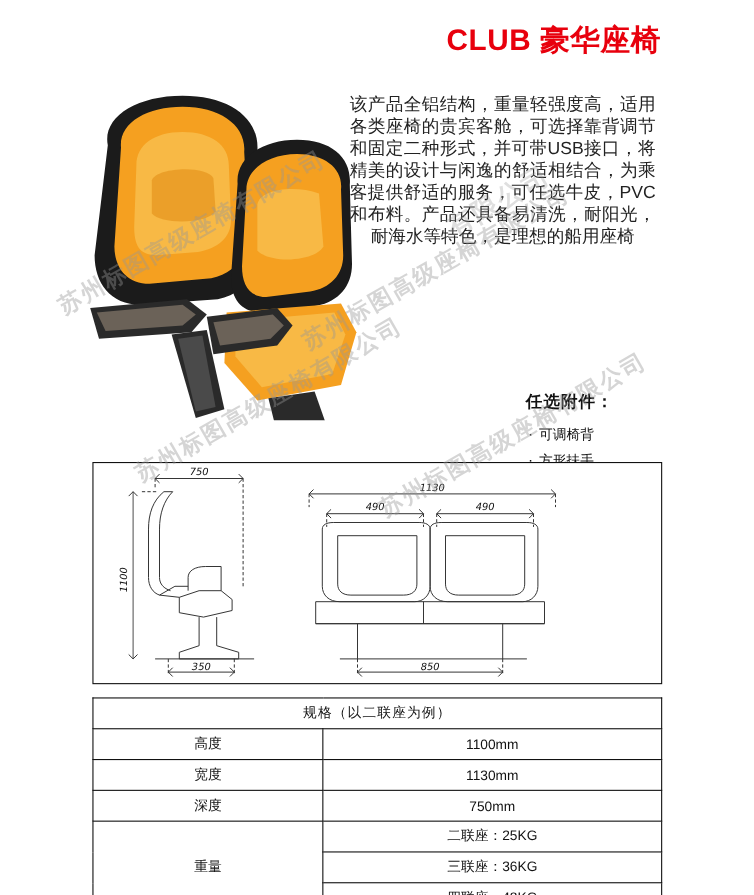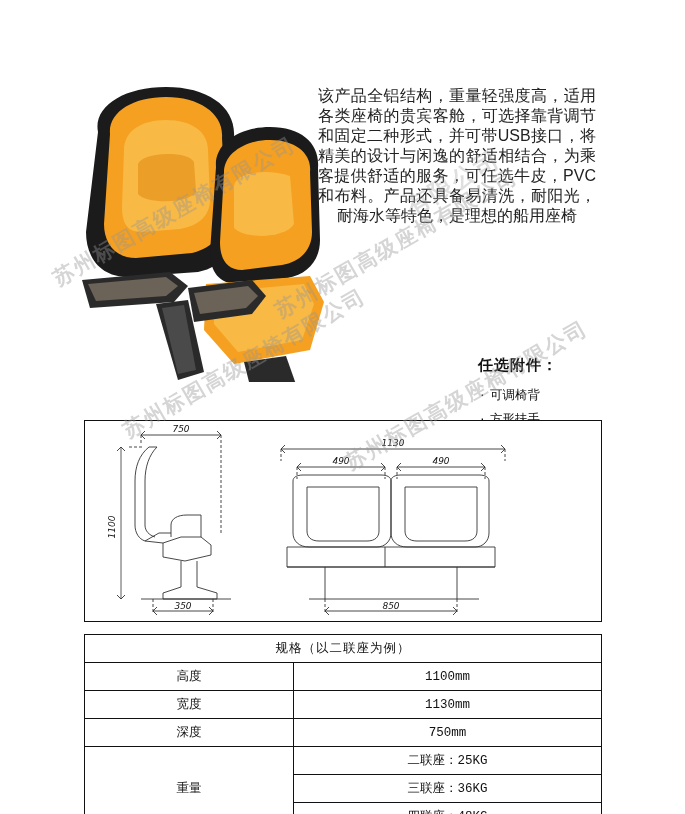--- a/index.html
+++ b/index.html
@@ -116,21 +116,20 @@
     width: 518px;
     border-collapse: collapse;
     font-size: 12.5px;
     color: #111;
   }
   .spec-table td {
     border: 1px solid #111;
     text-align: center;
     padding: 5px 4px;
     height: 17px;
-    font-family: Liberation Mono, monospace;
   }
   .spec-table .head {
     font-weight: normal;
     letter-spacing: 1px;
   }
   .spec-table .label {
     width: 200px;
   }
 
   
@@ -148,20 +147,24 @@
   .wm-2 { left: 118px; top: 420px; transform: rotate(-30deg); }
   .wm-3 { left: 270px; top: 300px; transform: rotate(-30deg); }
   .wm-4 { left: 340px; top: 452px; transform: rotate(-30deg); }
   .wm-5 { left: 400px; top: 195px; transform: rotate(-30deg); font-size: 24px; color: rgba(150,150,150,0.30); }
 </style>
 </head>
 <body>
 
 <div class="page">
 
+  <div class="title">
+    <span>CLUB</span>
+    <span class="cn">豪华座椅</span>
+  </div>
 
   <div class="photo-area">
     <svg width="290" height="310" viewBox="0 0 290 310">
 
       <g>
         <path d="M60 60 C55 35 85 15 128 15 C170 15 198 35 196 65 L200 150 C200 175 185 195 160 200 L90 205 C62 205 48 185 48 160 Z" fill="#1b1b1b"></path>
         <path d="M72 62 C70 40 95 25 128 25 C162 25 186 42 184 66 L188 140 C188 160 176 176 154 181 L98 186 C76 186 66 170 66 152 Z" fill="#f5a020"></path>
         <path d="M86 78 C86 60 102 48 128 48 C154 48 170 60 170 78 L172 128 C172 144 160 154 142 157 L104 160 C88 160 84 150 84 134 Z" fill="#f8b945"></path>
         <path d="M100 92 C104 80 150 78 156 90 L158 120 C150 132 108 132 100 122 Z" fill="#e08a12" opacity="0.55"></path>
 

